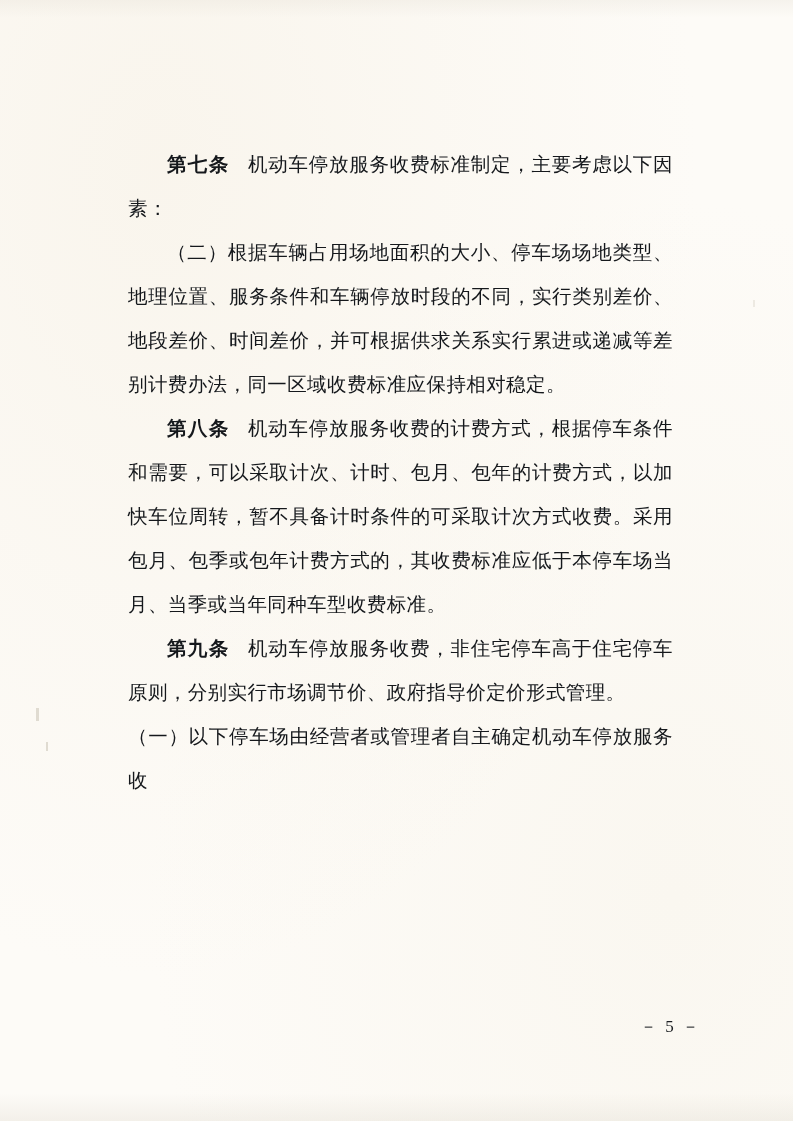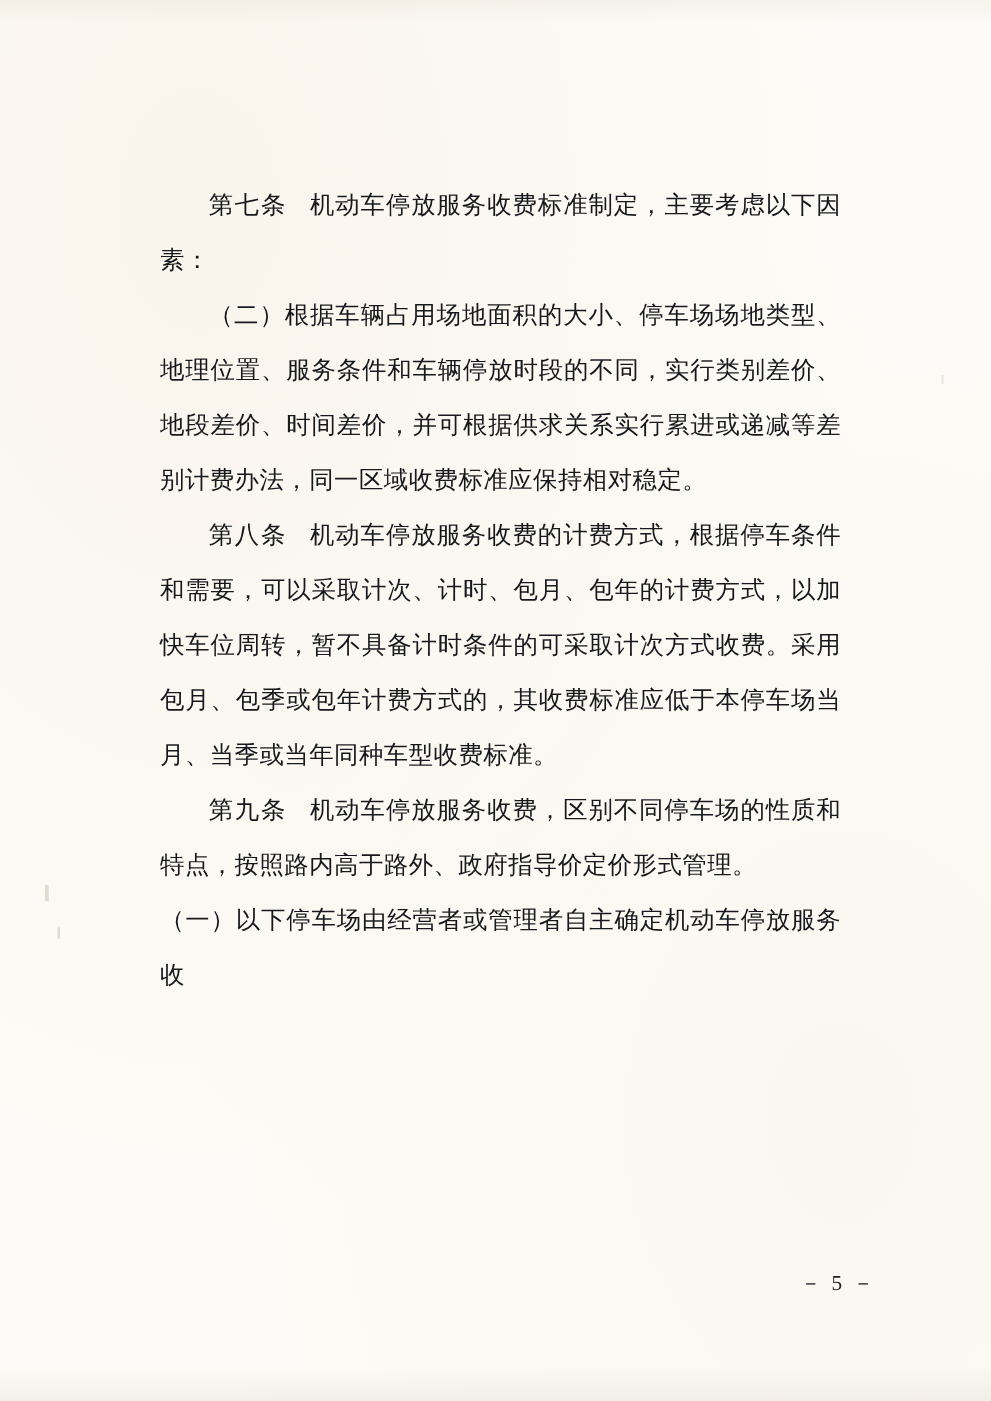--- a/index.html
+++ b/index.html
@@ -44,21 +44,21 @@
     text-justify: inter-character;
   }
   .para {
     margin: 0 0 0 0;
     text-indent: 39px;
   }
   .para.noindent {
     text-indent: 0;
   }
   .art-label {
-    font-weight: normal;
+    font-weight: bold;
     letter-spacing: 1px;
   }
   .art-gap {
     display: inline-block;
     width: 18px;
   }
   .page-number {
     position: absolute;
     right: 92px;
     top: 1015px;
@@ -107,21 +107,21 @@
 
   <div class="body-text">
 
     <p class="para"><span class="art-label">第七条</span><span class="art-gap"></span><span>机动车停放服务收费标准制定，主要考虑以下因素：</span></p>
 
 
     <p class="para"><span>（二）根据车辆占用场地面积的大小、停车场场地类型、地理位置、服务条件和车辆停放时段的不同，实行类别差价、地段差价、时间差价，并可根据供求关系实行累进或递减等差别计费办法，同一区域收费标准应保持相对稳定。</span></p>
 
     <p class="para"><span class="art-label">第八条</span><span class="art-gap"></span><span>机动车停放服务收费的计费方式，根据停车条件和需要，可以采取计次、计时、包月、包年的计费方式，以加快车位周转，暂不具备计时条件的可采取计次方式收费。采用包月、包季或包年计费方式的，其收费标准应低于本停车场当月、当季或当年同种车型收费标准。</span></p>
 
-    <p class="para"><span class="art-label">第九条</span><span class="art-gap"></span><span>机动车停放服务收费，区别不同停车场的性质和特点，按照路内高于路外、政府指导价定价形式管理。</span></p>
+    <p class="para"><span class="art-label">第九条</span><span class="art-gap"></span><span>机动车停放服务收费，非住宅停车高于住宅停车原则，分别实行市场调节价、政府指导价定价形式管理。</span></p>
 
 
     <p class="para noindent"><span>（一）以下停车场由经营者或管理者自主确定机动车停放服务收</span></p>
 
   </div>
 
   <div class="page-number">－ 5 －</div>
 
   <div class="bottom-shadow"></div>
 </div>

